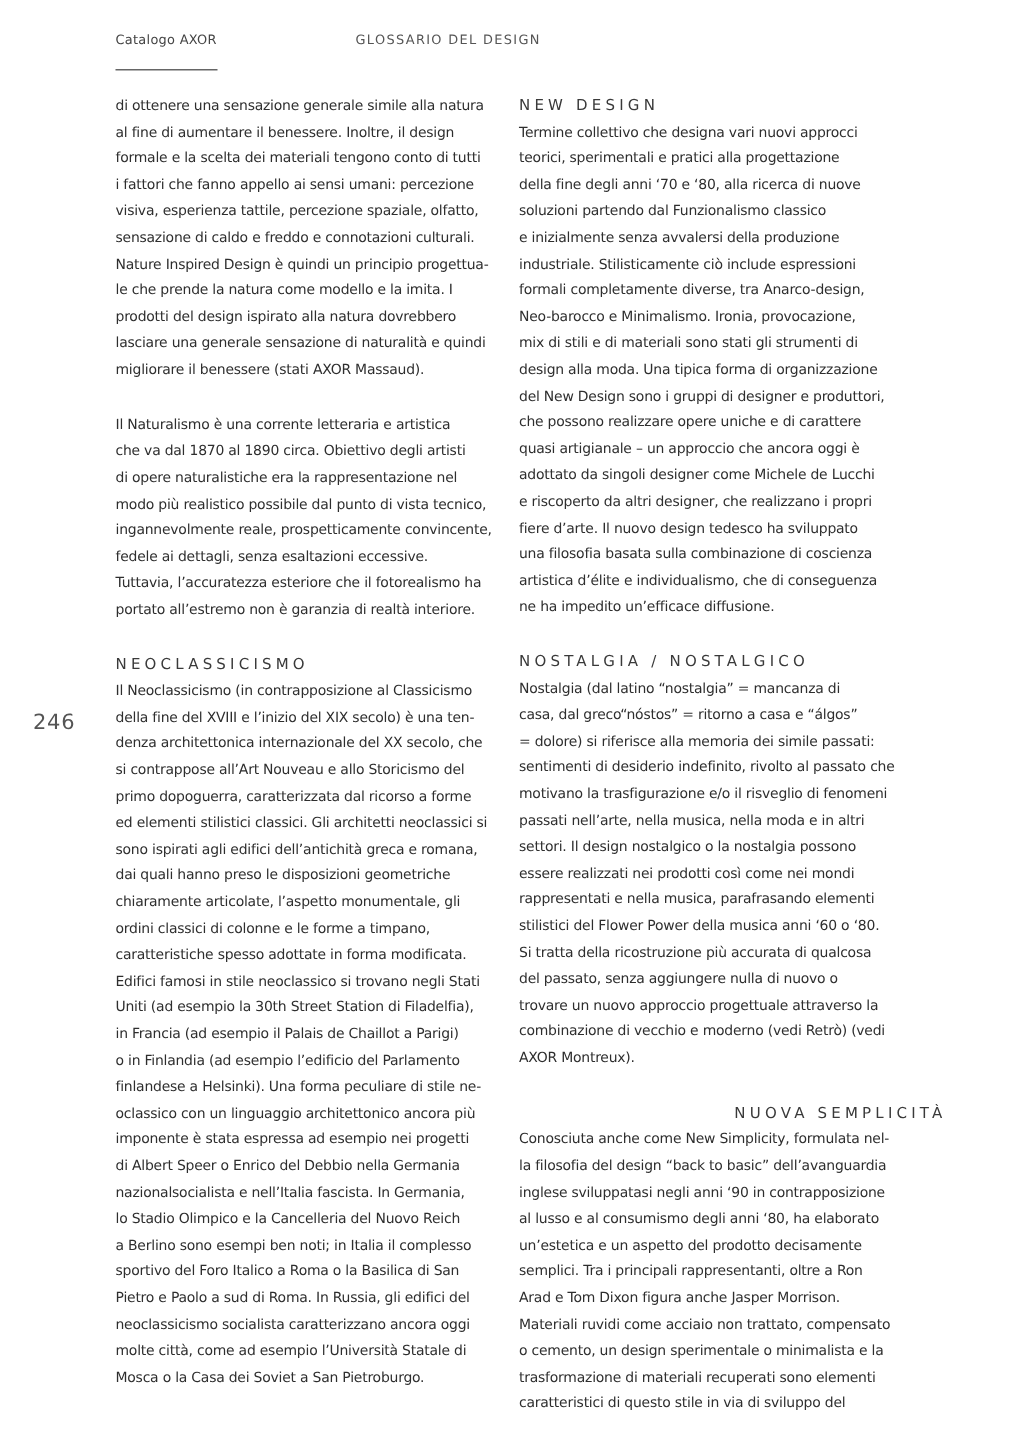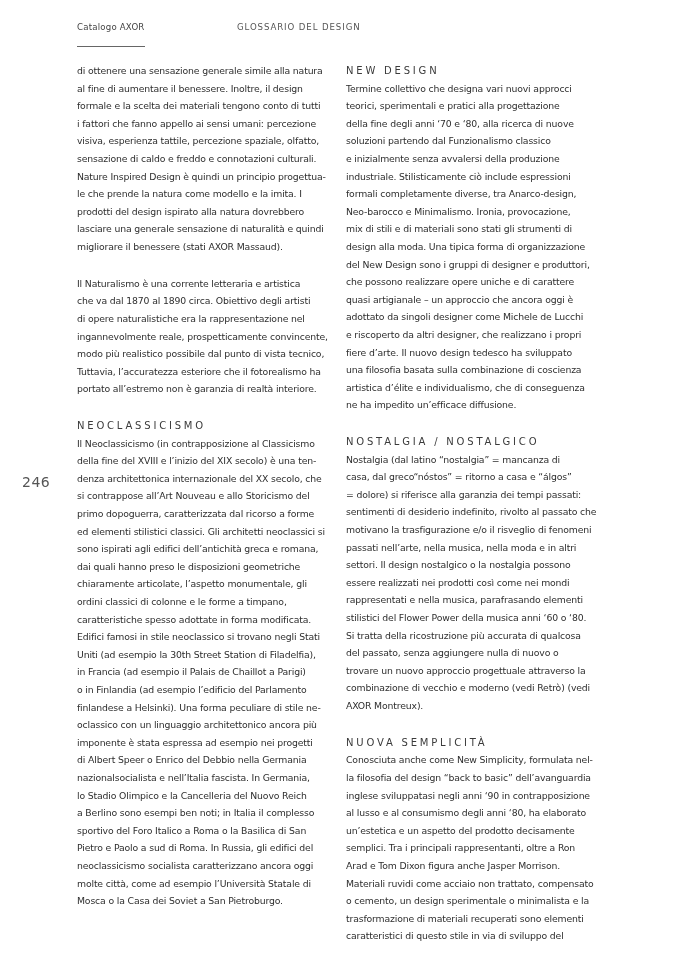--- a/index.html
+++ b/index.html
@@ -66,22 +66,23 @@
         <div class="line">prodotti del design ispirato alla natura dovrebbero</div>
         <div class="line">lasciare una generale sensazione di naturalità e quindi</div>
         <div class="line">migliorare il benessere (stati AXOR Massaud).</div>
       </div>
     <div id="left-entries" style="margin-top: 19.2px;">
         <article class="entry">
           <div>
             <div class="line">Il Naturalismo è una corrente letteraria e artistica</div>
             <div class="line">che va dal 1870 al 1890 circa. Obiettivo degli artisti</div>
             <div class="line">di opere naturalistiche era la rappresentazione nel</div>
+            <div class="line">modo più realistico possibile dal punto di vista tecnico,</div>
             <div class="line">ingannevolmente reale, prospetticamente convincente,</div>
-            <div class="line">modo più realistico possibile dal punto di vista tecnico,</div>
+            <div class="line">fedele ai dettagli, senza esaltazioni eccessive.</div>
             <div class="line">Tuttavia, l’accuratezza esteriore che il fotorealismo ha</div>
             <div class="line">portato all’estremo non è garanzia di realtà interiore.</div>
           </div>
         </article>
         <article class="entry">
           <h2 class="entry-title" style="margin: 0px; font-weight: normal;">NEOCLASSICISMO</h2>
           <div>
             <div class="line">Il Neoclassicismo (in contrapposizione al Classicismo</div>
             <div class="line">della fine del XVIII e l’inizio del XIX secolo) è una ten-</div>
             <div class="line">denza architettonica internazionale del XX secolo, che</div>
@@ -138,37 +139,37 @@
             <div class="line">una filosofia basata sulla combinazione di coscienza</div>
             <div class="line">artistica d’élite e individualismo, che di conseguenza</div>
             <div class="line">ne ha impedito un’efficace diffusione.</div>
           </div>
         </article>
         <article class="entry">
           <h2 class="entry-title" style="margin: 0px; font-weight: normal;">NOSTALGIA / NOSTALGICO</h2>
           <div>
             <div class="line">Nostalgia (dal latino “nostalgia” = mancanza di</div>
             <div class="line">casa, dal greco“nóstos” = ritorno a casa e “álgos”</div>
-            <div class="line">= dolore) si riferisce alla garanzia dei tempi passati:</div>
+            <div class="line">= dolore) si riferisce alla memoria dei simile passati:</div>
             <div class="line">sentimenti di desiderio indefinito, rivolto al passato che</div>
             <div class="line">motivano la trasfigurazione e/o il risveglio di fenomeni</div>
             <div class="line">passati nell’arte, nella musica, nella moda e in altri</div>
             <div class="line">settori. Il design nostalgico o la nostalgia possono</div>
             <div class="line">essere realizzati nei prodotti così come nei mondi</div>
             <div class="line">rappresentati e nella musica, parafrasando elementi</div>
             <div class="line">stilistici del Flower Power della musica anni ‘60 o ‘80.</div>
             <div class="line">Si tratta della ricostruzione più accurata di qualcosa</div>
             <div class="line">del passato, senza aggiungere nulla di nuovo o</div>
             <div class="line">trovare un nuovo approccio progettuale attraverso la</div>
             <div class="line">combinazione di vecchio e moderno (vedi Retrò) (vedi</div>
             <div class="line">AXOR Montreux).</div>
           </div>
         </article>
         <article class="entry">
-          <h2 class="entry-title" style="margin: 0px; font-weight: normal;">NUOVA SEMPLICITÀ</h2>
+          <h2 class="entry-title" style="margin: 0px; font-weight: normal; text-align: right;">NUOVA SEMPLICITÀ</h2>
           <div>
             <div class="line">Conosciuta anche come New Simplicity, formulata nel-</div>
             <div class="line">la filosofia del design “back to basic” dell’avanguardia</div>
             <div class="line">inglese sviluppatasi negli anni ‘90 in contrapposizione</div>
             <div class="line">al lusso e al consumismo degli anni ‘80, ha elaborato</div>
             <div class="line">un’estetica e un aspetto del prodotto decisamente</div>
             <div class="line">semplici. Tra i principali rappresentanti, oltre a Ron</div>
             <div class="line">Arad e Tom Dixon figura anche Jasper Morrison.</div>
             <div class="line">Materiali ruvidi come acciaio non trattato, compensato</div>
             <div class="line">o cemento, un design sperimentale o minimalista e la</div>

